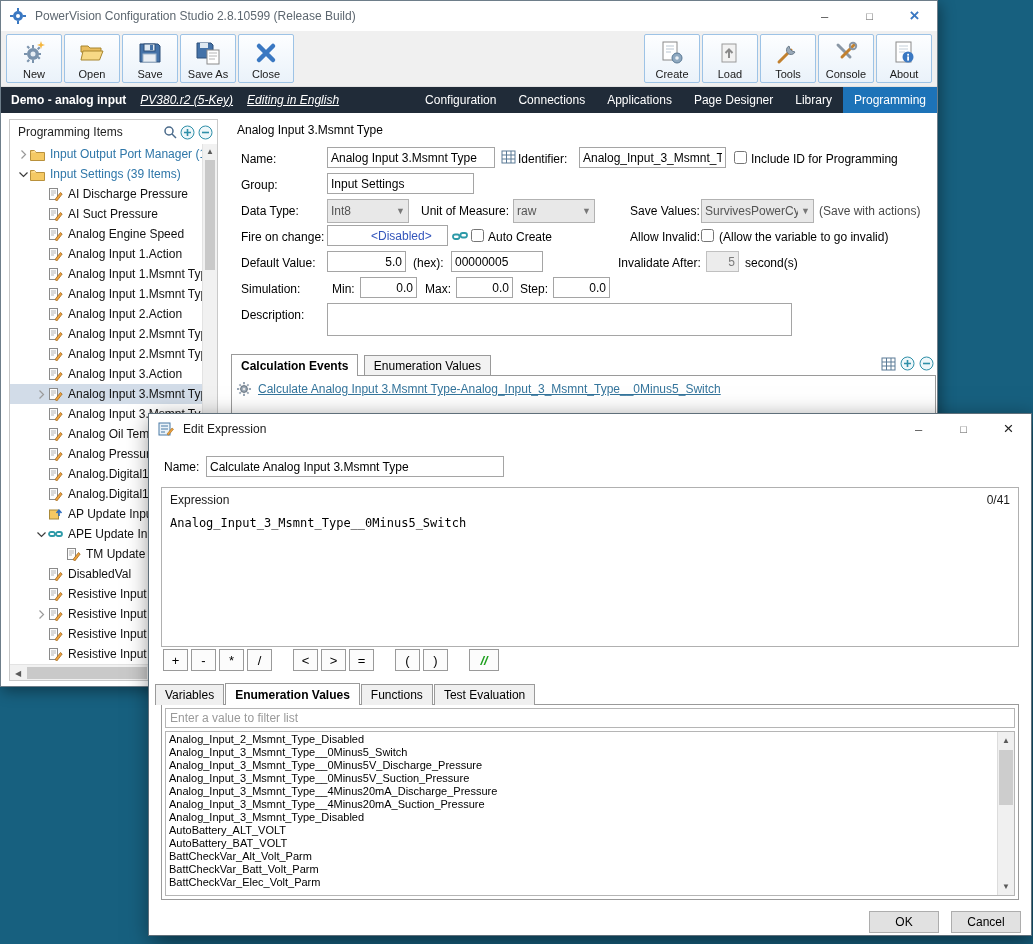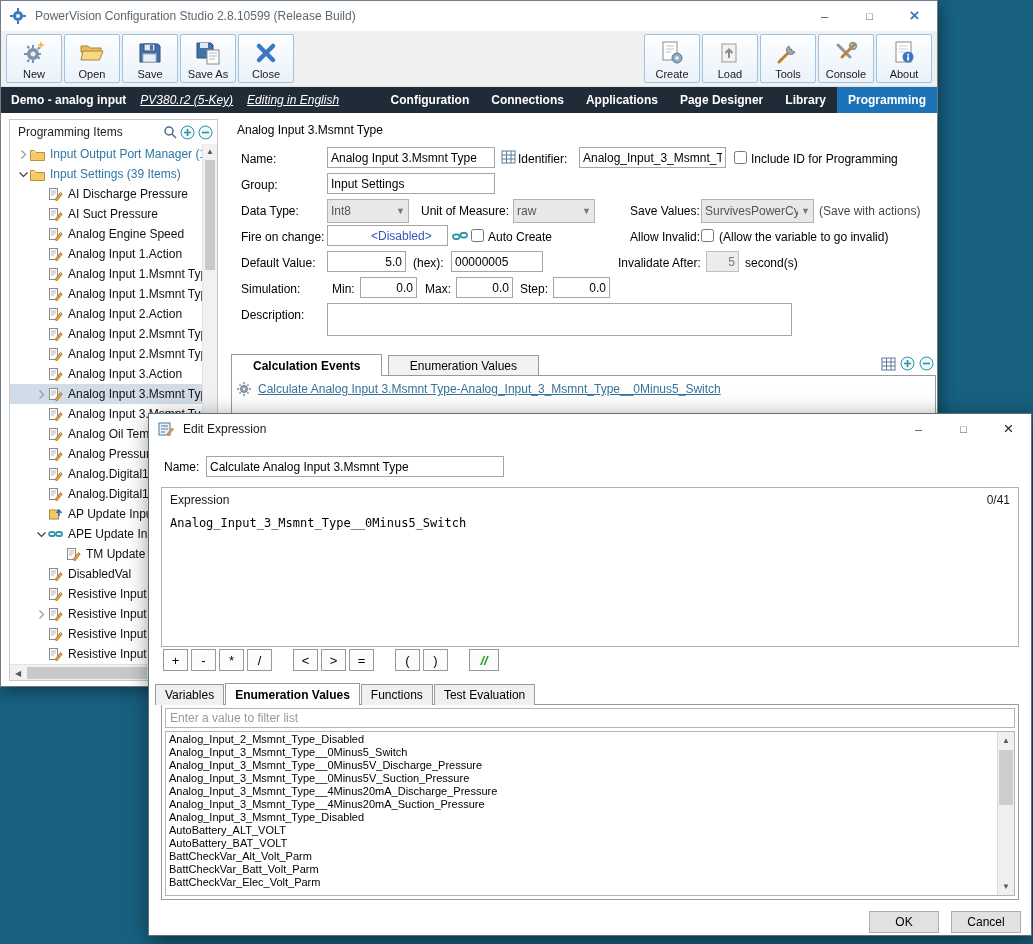--- a/index.html
+++ b/index.html
@@ -31,21 +31,21 @@
   .tb-group.right { margin-left:auto; }
   .tb-btn { width:56px; height:49px; border:1px solid #9dc3e6; background:linear-gradient(#fdfeff,#eaf2fa); border-radius:2px; margin:0 1px; display:flex; flex-direction:column; align-items:center; justify-content:center; padding-top:2px; }
   .tb-icon { height:27px; display:flex; align-items:center; justify-content:center; }
   .tb-label { font-size:11px; color:#1a1a1a; margin-top:1px; white-space:nowrap; }
 
   
   .context-bar { position:absolute; top:86px; left:0; right:0; height:26px; background:#202b38; display:flex; align-items:center; color:#fff; font-size:12px; padding-left:10px; }
   .proj-name { font-weight:bold; margin-right:14px; white-space:nowrap; }
   .ctx-link { font-style:italic; text-decoration:underline; color:#fff; margin-right:14px; white-space:nowrap; }
   .ctx-menu { margin-left:auto; display:flex; height:100%; }
-  .ctx-menu-item { padding:12px 11px; display:flex; align-items:center; white-space:nowrap;font-weight:bold; }
+  .ctx-menu-item { padding:12px 11px; display:flex; align-items:center; white-space:nowrap; }
   .ctx-menu-item.active { background:#1d73b8; }
 
   
   .tree-panel { position:absolute; left:8px; top:118px; width:209px; height:562px; border:1px solid #c9c9c9; background:#fff; }
   .tree-header { height:24px; display:flex; align-items:center; padding:0 4px 0 8px; font-size:12px; color:#222; }
   .tree-tools { margin-left:auto; display:flex; gap:3px; align-items:center; }
   .tree-tools span { display:flex; }
   .tree-body { position:absolute; left:0; top:24px; right:15px; bottom:16px; overflow:hidden; }
   .tree-row { height:20px; display:flex; align-items:center; white-space:nowrap; font-size:12px; color:#111; overflow:hidden; }
   .tree-row.selected { background:#d2dce8; }
@@ -73,21 +73,21 @@
   .dropdown { position:absolute; height:24px; border:1px solid #b2b2b2; background:#e8e8e8; display:flex; align-items:center; font-size:12px; color:#555; }
   .dropdown .dd-text { padding:0 3px; overflow:hidden; white-space:nowrap; flex:1; }
   .dropdown .dd-arrow { width:15px; color:#777; font-size:9px; display:flex; justify-content:center; flex:0 0 15px; }
   .cb { position:absolute; width:13px; height:13px; margin:0; }
   .mini-icon { position:absolute; display:flex; }
   textarea.tinput { resize:none; }
 
   
   .events-section { position:absolute; left:230px; top:353px; width:705px; height:331px; }
   .tab-strip { position:relative; height:21px; }
-  .mtab { display:inline-flex; align-items:center; height:21px; padding:0 21px; font-size:12px; border:1px solid #9a9a9a; border-bottom:none; background:#f2f2f2; margin-right:1px; position:relative; }
+  .mtab { display:inline-flex; align-items:center; height:21px; padding:0 9px; font-size:12px; border:1px solid #9a9a9a; border-bottom:none; background:#f2f2f2; margin-right:1px; position:relative; }
   .mtab.active { background:#fff; font-weight:bold; z-index:2; height:22px; margin-bottom:-1px; }
   .strip-icons { position:absolute; right:2px; top:2px; display:flex; gap:4px; align-items:center; }
   .strip-icons span { display:flex; }
   .events-body { position:absolute; left:0; top:21px; right:0; bottom:0; border:1px solid #9a9a9a; background:#fff; }
   .event-row { display:flex; align-items:center; gap:7px; padding:6px 5px; }
   .event-link { color:#35759c; text-decoration:underline; font-size:12px; white-space:nowrap; }
 
   
   .grpbox { position:absolute; border:1px solid #b0b0b0; background:#fff; }
   .grp-head { position:absolute; left:8px; top:5px; font-size:12px; color:#1a1a1a; }
@@ -610,21 +610,21 @@
         <rect x="1" y="1" width="13" height="12" fill="#fff" stroke="#5b7a96"></rect>
         <path d="M1 5h13M1 9h13M5.5 1v12M10 1v12" stroke="#5b7a96" fill="none"></path>
       </svg>
     </span>
   <span class="flabel" style="left:517px;top:151px">Identifier:</span>
   <input class="tinput" style="left: 578px; top: 146px; width: 147px;" value="Analog_Input_3_Msmnt_Type">
   <input type="checkbox" class="cb" style="left: 733px; top: 150px;">
   <span class="flabel" style="left:750px;top:151px">Include ID for Programming</span>
 
   <span class="flabel" style="left:240px;top:177px">Group:</span>
-  <input class="tinput" style="left: 326px; top: 172px; width: 168px;" value="Input Settings">
+  <input class="tinput" style="left: 326px; top: 172px; width: 147px;" value="Input Settings">
 
   <span class="flabel" style="left:240px;top:203px">Data Type:</span>
   <div class="dropdown" style="left:326px;top:198px;width:82px">
     <span class="dd-text">Int8</span>
     <span class="dd-arrow">▼</span>
   </div>
   <span class="flabel" style="left:420px;top:203px">Unit of Measure:</span>
   <div class="dropdown" style="left:512px;top:198px;width:82px">
     <span class="dd-text">raw</span>
     <span class="dd-arrow">▼</span>

